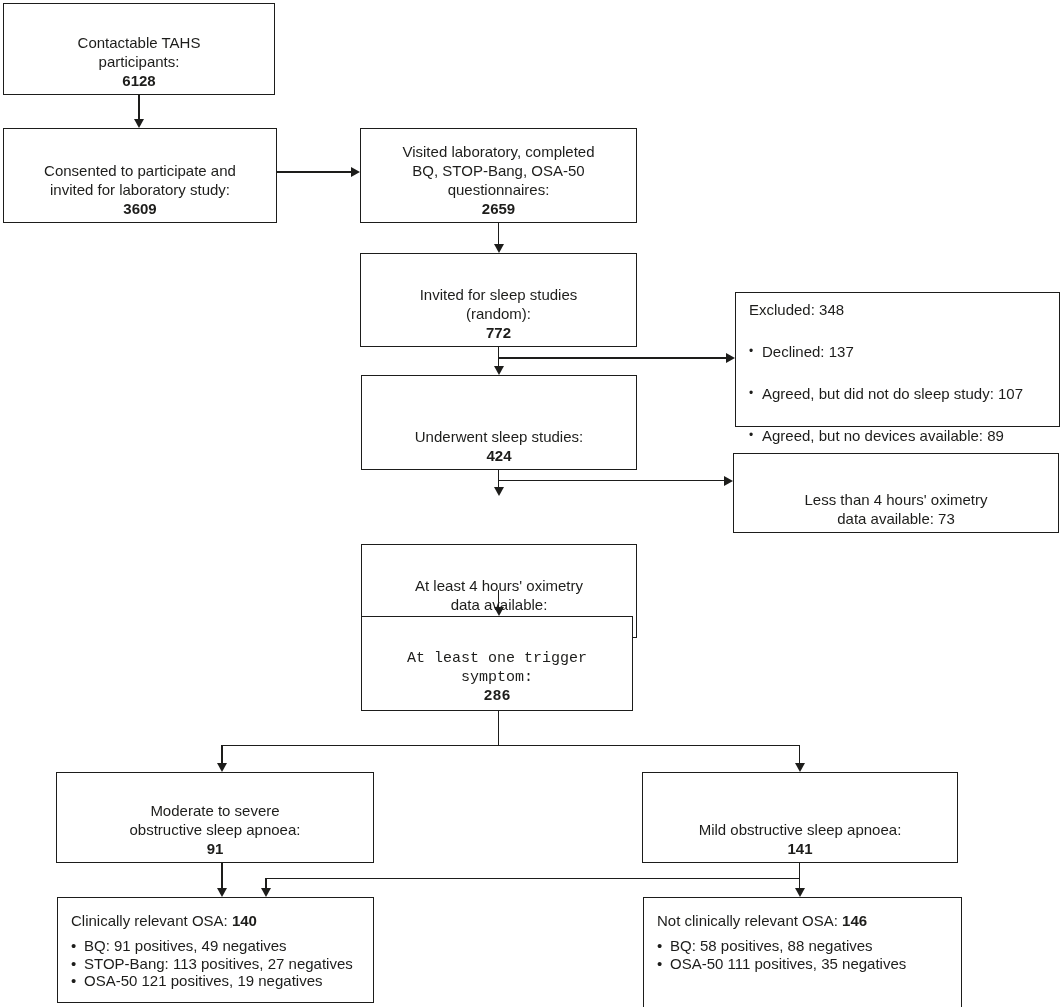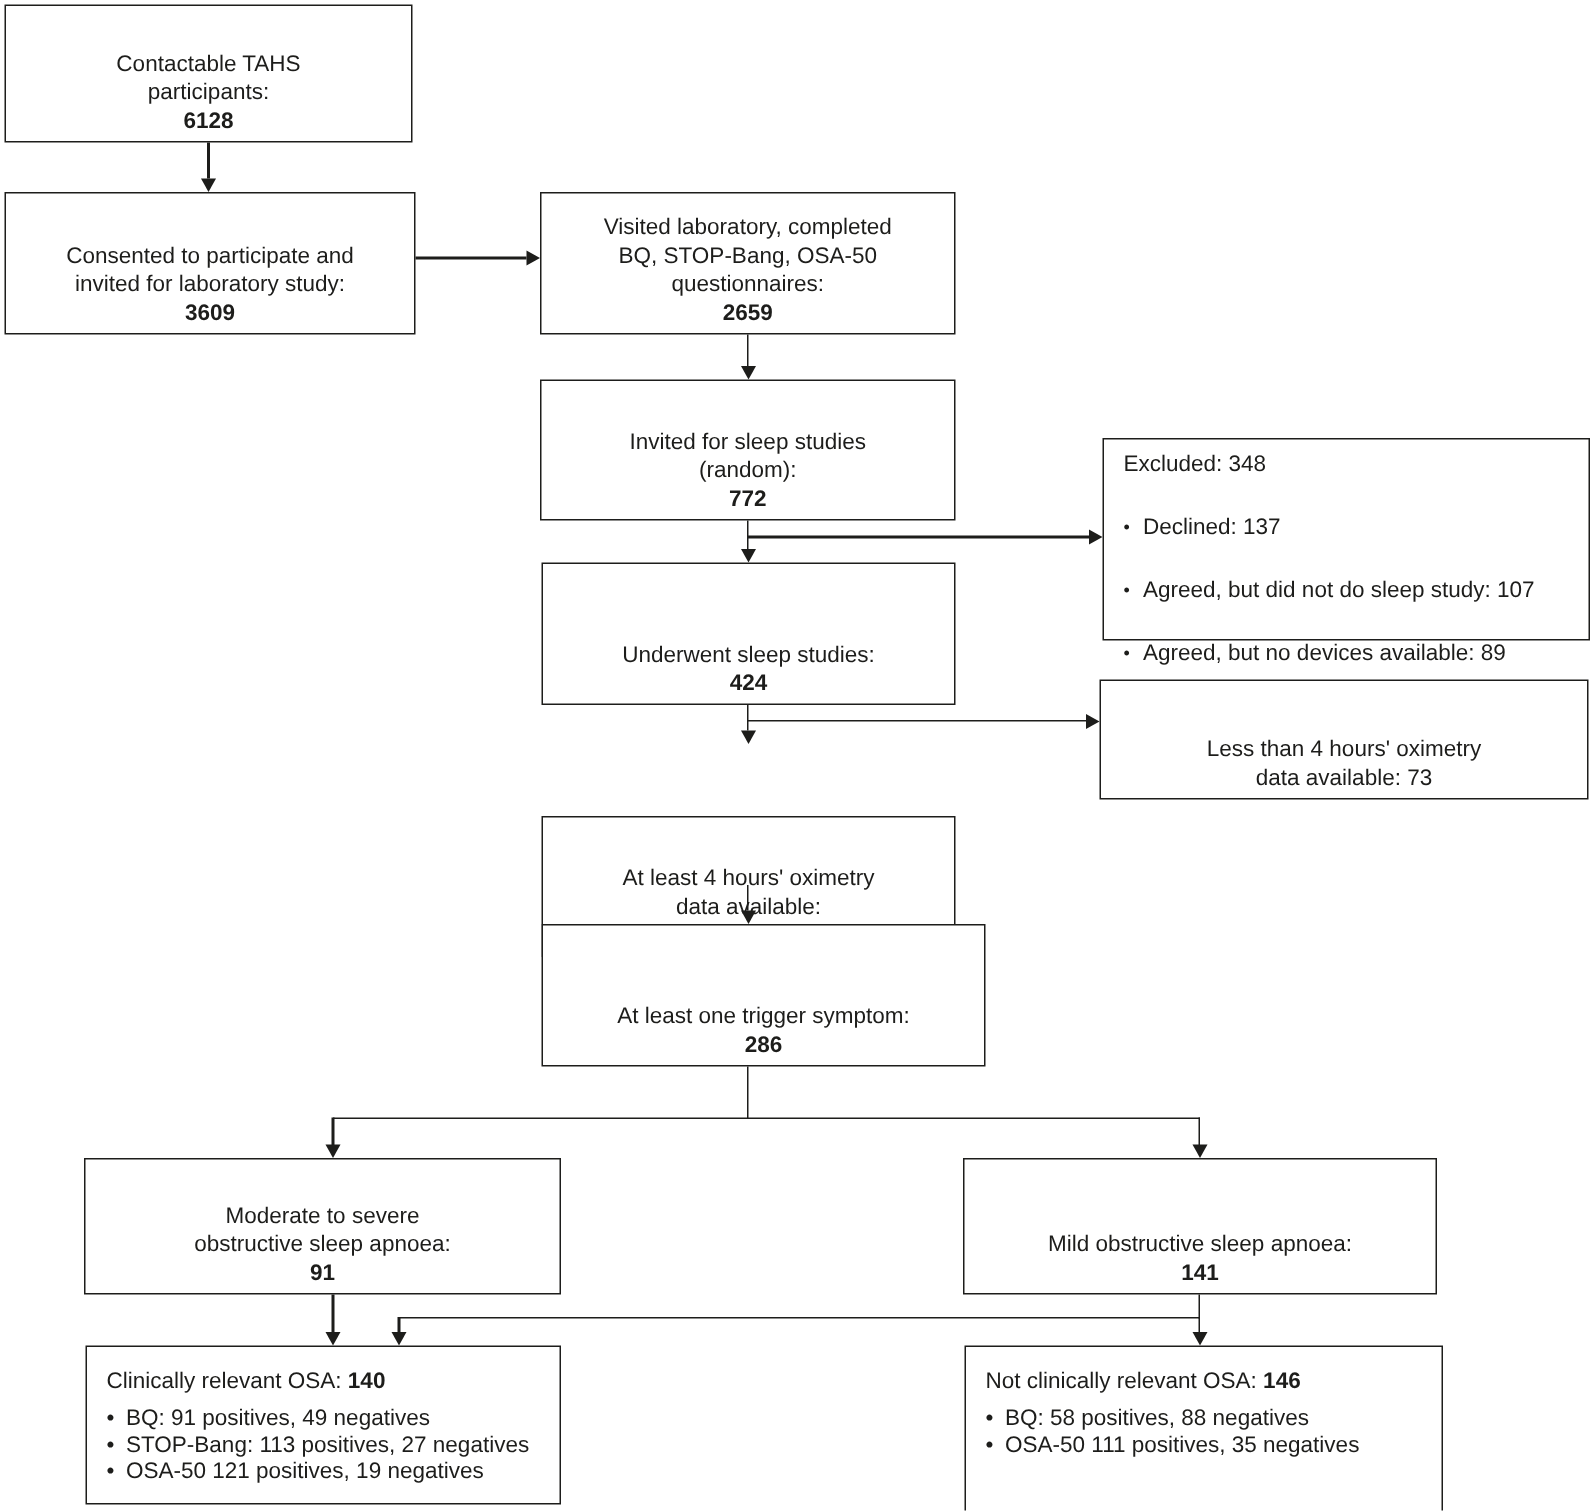--- a/index.html
+++ b/index.html
@@ -117,21 +117,21 @@
     <div>Less than 4 hours' oximetry</div>
     <div>data available: 73</div>
   </div>
 
   <div class="box" style="left:361px; top:496px; width:276px; height:94px;margin-top:48px;">
     <div>At least 4 hours' oximetry</div>
     <div>data available:</div>
     <div class="num">351</div>
   </div>
 
-  <div class="box" style="left:361px; top:616px; width:296px; height:95px;">
+  <div class="box" style="left:361px; top:616px; width:272px; height:95px;font-family:Liberation Mono, monospace;">
     <div>At least one trigger symptom:</div>
     <div class="num">286</div>
   </div>
 
   <div class="box" style="left:56px; top:772px; width:318px; height:91px;">
     <div>Moderate to severe</div>
     <div>obstructive sleep apnoea:</div>
     <div class="num">91</div>
   </div>
 

